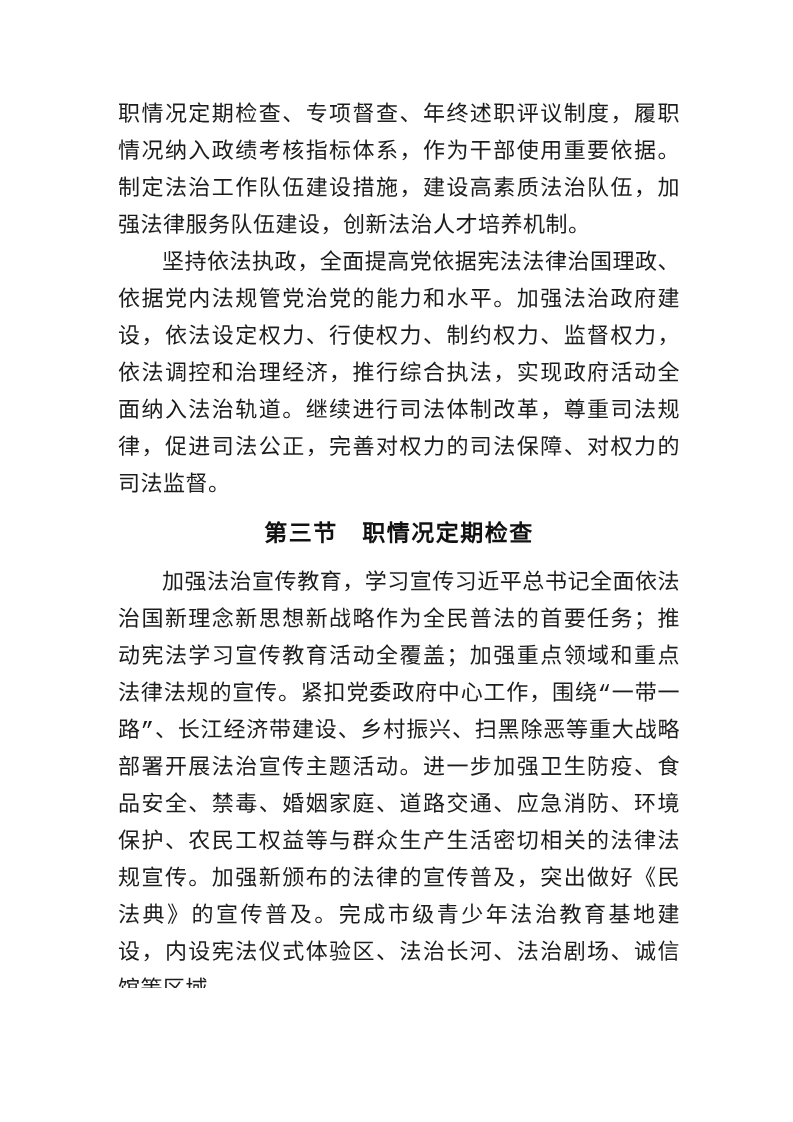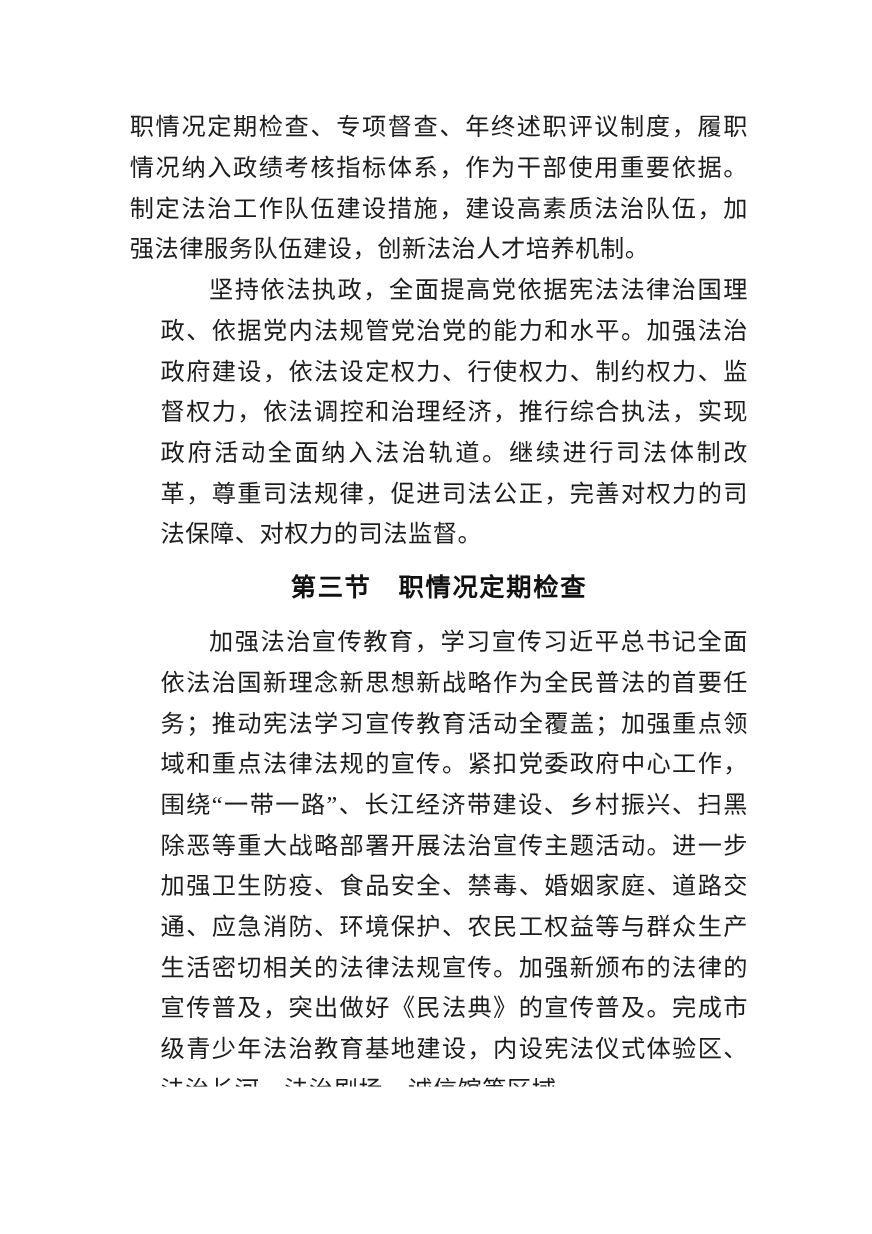--- a/index.html
+++ b/index.html
@@ -6,41 +6,40 @@
     margin: 0;
     padding: 0;
     background: #ffffff;
   }
   .page {
     position: relative;
     width: 793px;
     height: 988px;
     background: #ffffff;
     overflow: hidden;
-    font-family: Liberation Serif, serif;
+    font-family: Liberation Mono, monospace;
     color: #1c1c1c;
   }
   .content {
     position: absolute;
     left: 118px;
     top: 97px;
     width: 562px;
   }
   .para {
     margin: 0;
     font-size: 22px;
     line-height: 37px;
     text-align: justify;
     text-align-last: left;
     text-justify: inter-character;
     letter-spacing: 0.5px;
   }
   .para.indent {
     text-indent: 2em;
-    margin-left: 28px;
   }
   .section-heading {
     margin: 12px 0 11px 0;
     font-size: 23px;
     line-height: 38px;
     font-weight: bold;
     text-align: center;
     letter-spacing: 1.5px;
     color: #111111;
   }

